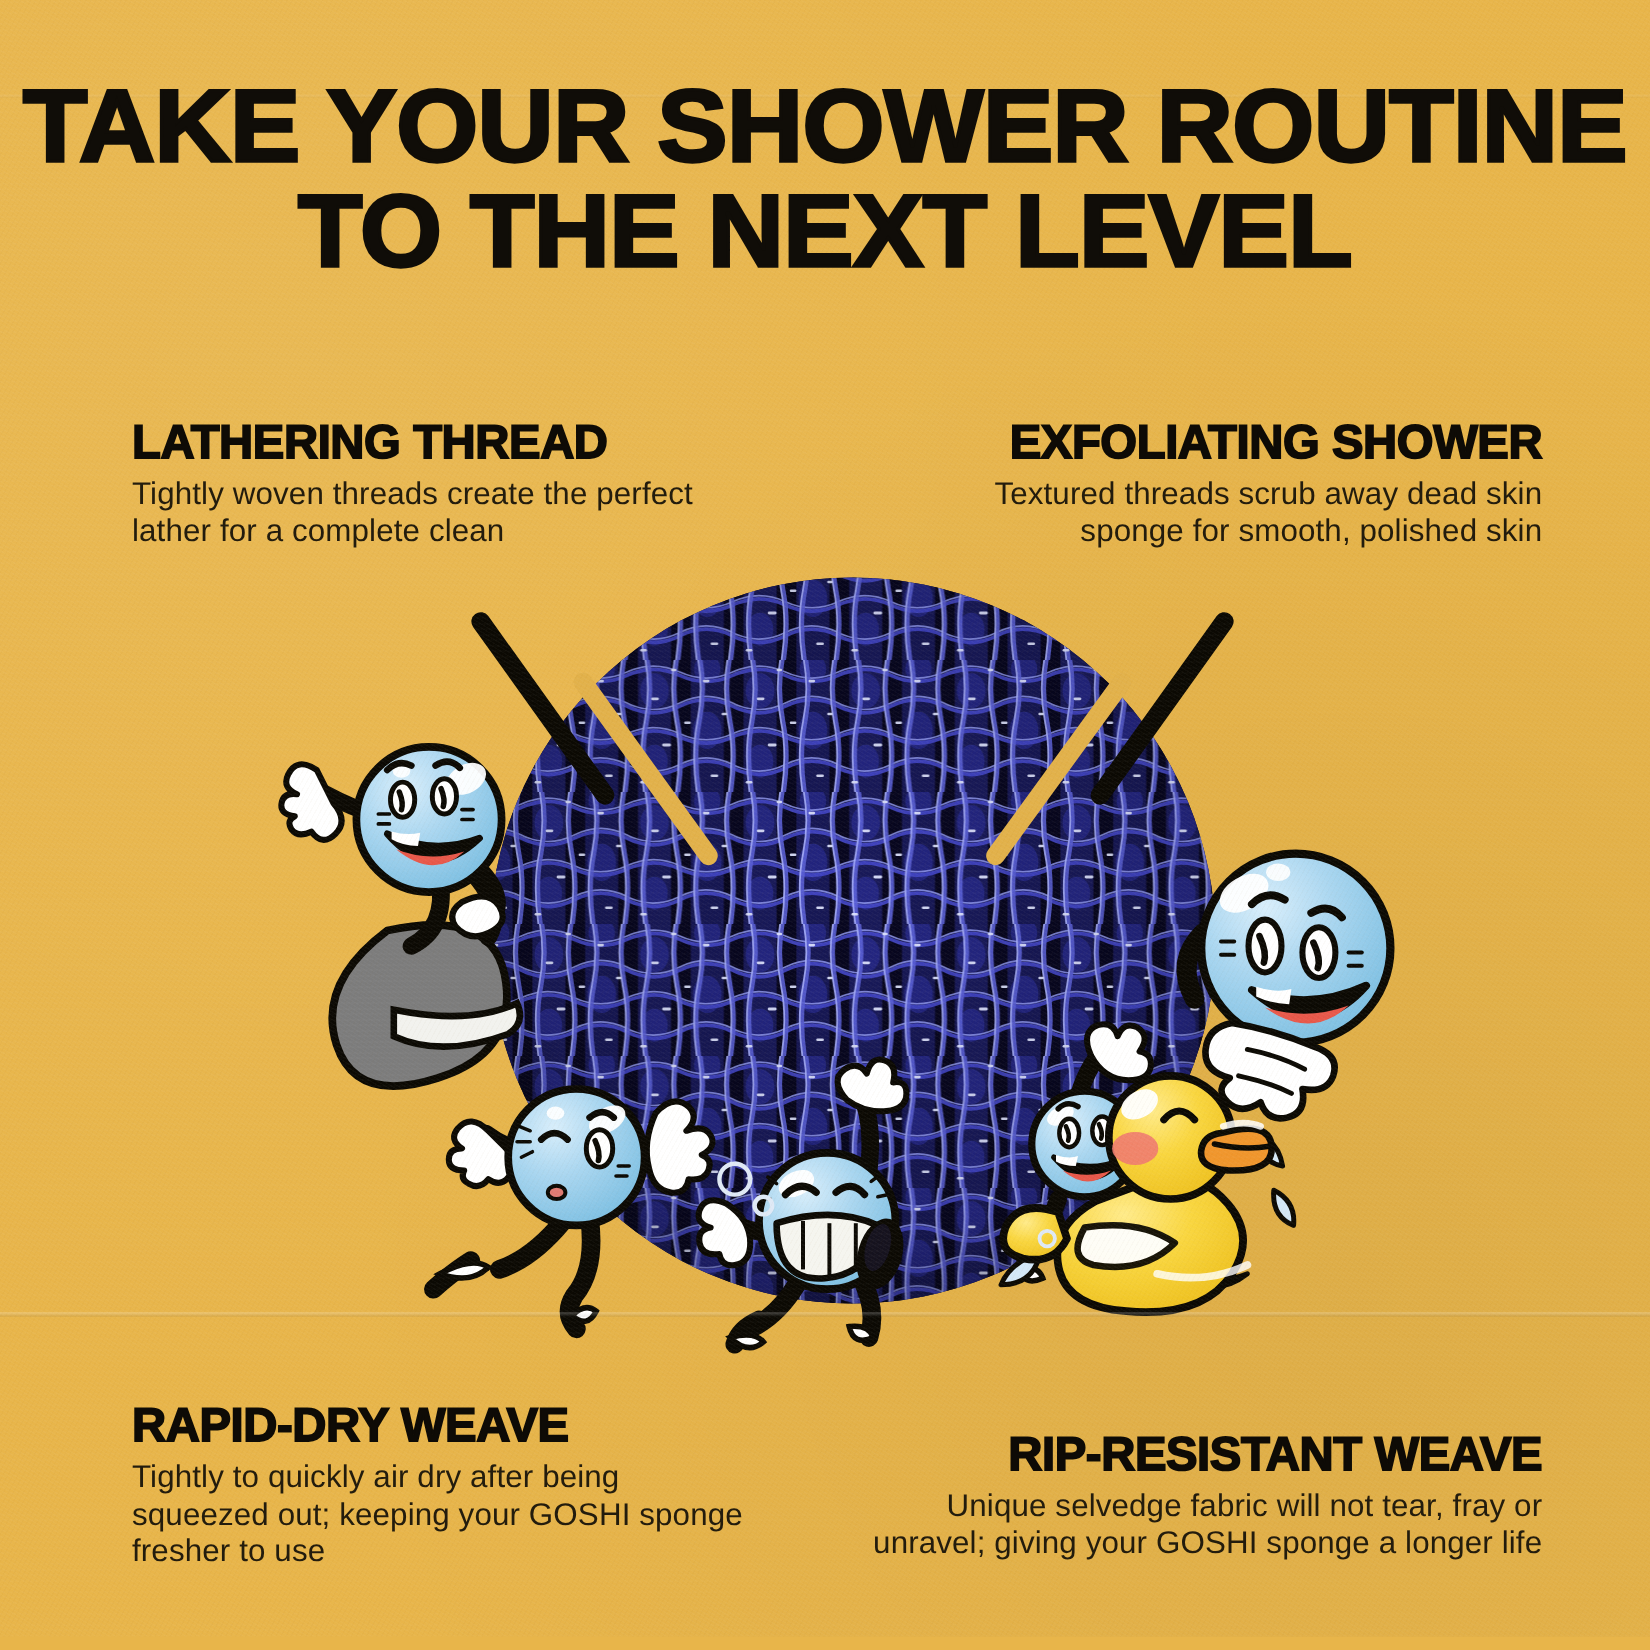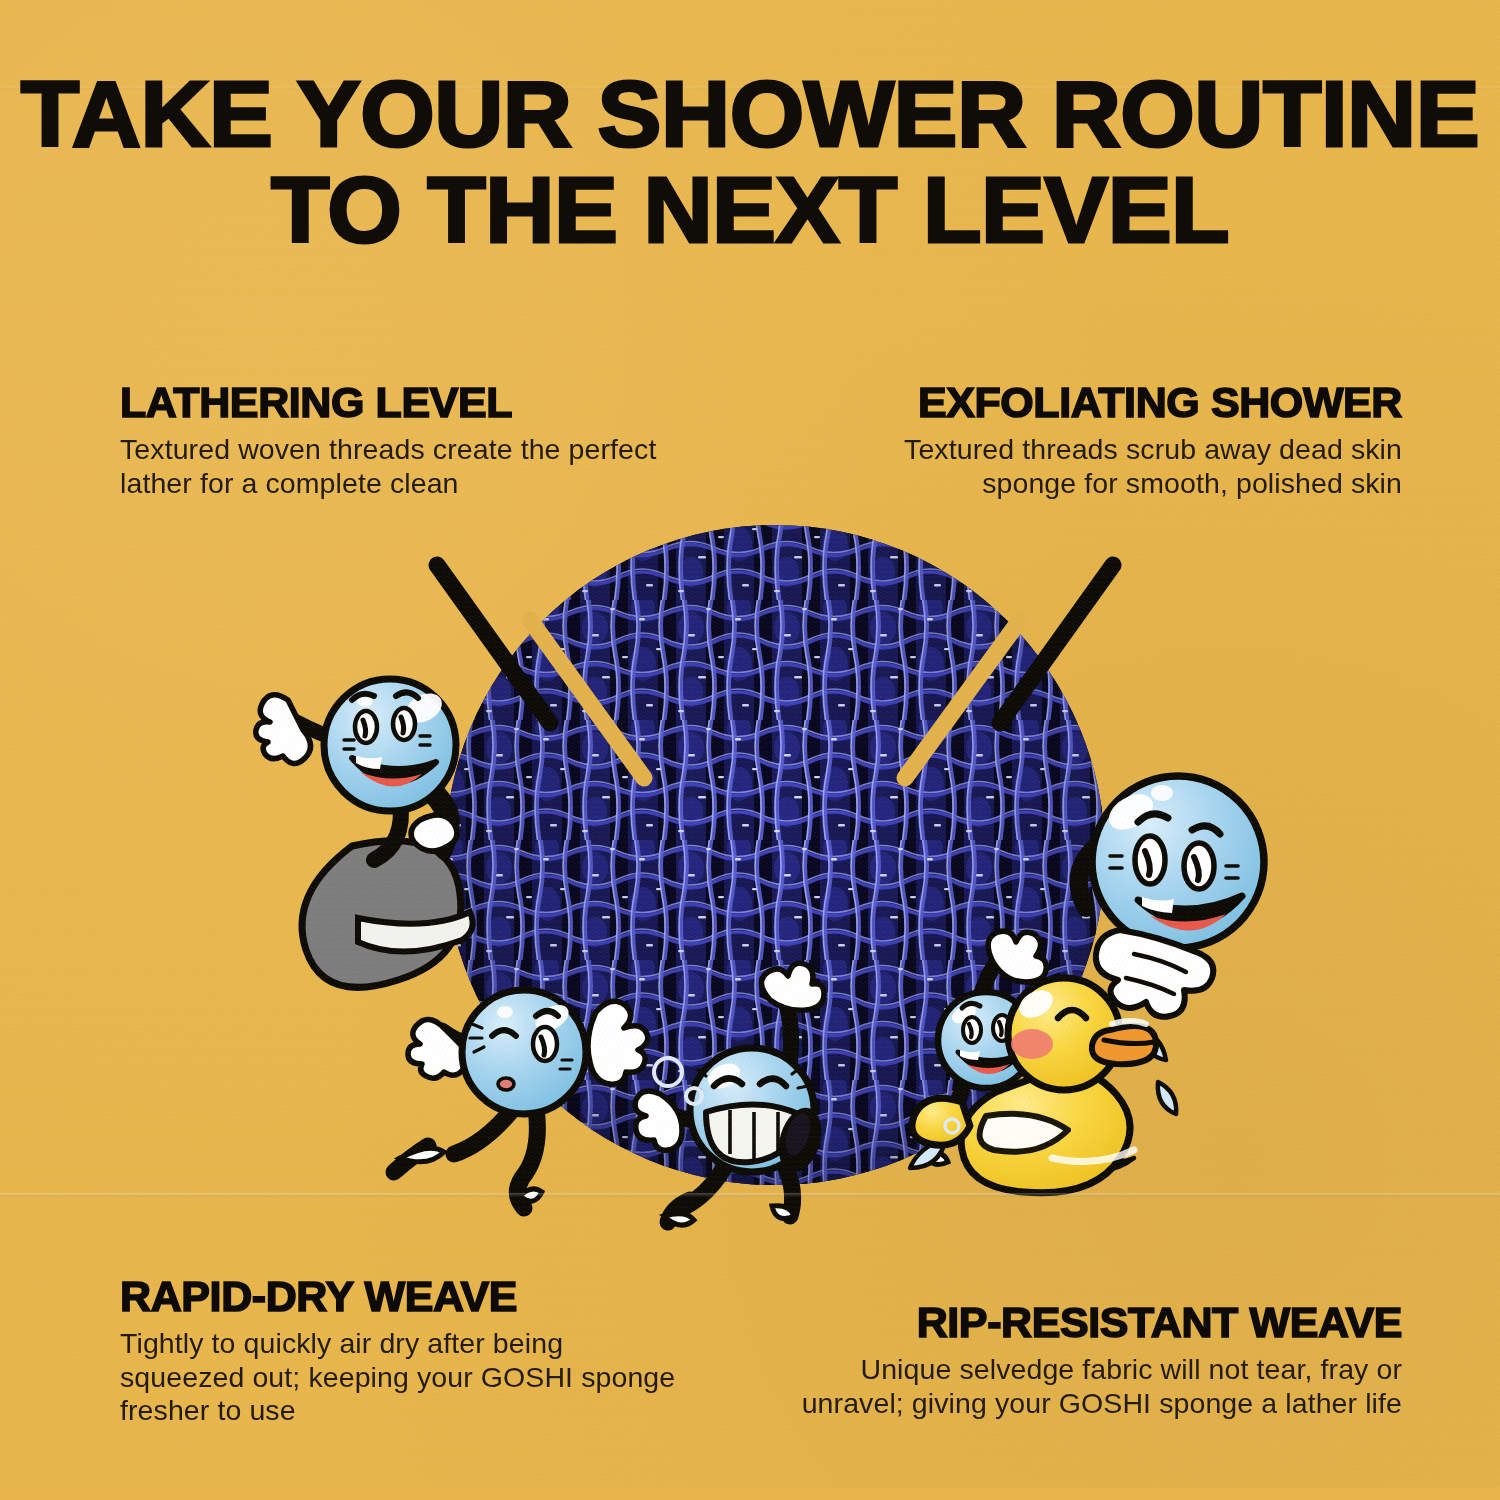--- a/index.html
+++ b/index.html
@@ -401,32 +401,32 @@
   <div id="grain"></div>
   <div id="crease"></div>
   <div id="crease2"></div>
 
   <div class="headline">
     <div class="hl1">TAKE YOUR SHOWER ROUTINE</div>
     <div class="hl2">TO THE NEXT LEVEL</div>
   </div>
 
   <div class="feat" id="feat-lathering">
-    <h3>LATHERING LEVEL</h3>
-    <p>Textured woven threads create the perfect lather for a complete clean</p>
+    <h3>LATHERING THREAD</h3>
+    <p>Tightly woven threads create the perfect lather for a complete clean</p>
   </div>
 
   <div class="feat" id="feat-exfoliating">
     <h3>EXFOLIATING SHOWER</h3>
     <p>Textured threads scrub away dead skin sponge for smooth, polished skin</p>
   </div>
 
   <div class="feat" id="feat-rapid">
     <h3>RAPID-DRY WEAVE</h3>
     <p>Tightly to quickly air dry after being squeezed out; keeping your GOSHI sponge fresher to use</p>
   </div>
 
   <div class="feat" id="feat-rip">
     <h3>RIP-RESISTANT WEAVE</h3>
-    <p>Unique selvedge fabric will not tear, fray or unravel; giving your GOSHI sponge a lather life</p>
+    <p>Unique selvedge fabric will not tear, fray or unravel; giving your GOSHI sponge a longer life</p>
   </div>
 
 </div>
 
 </body></html>

